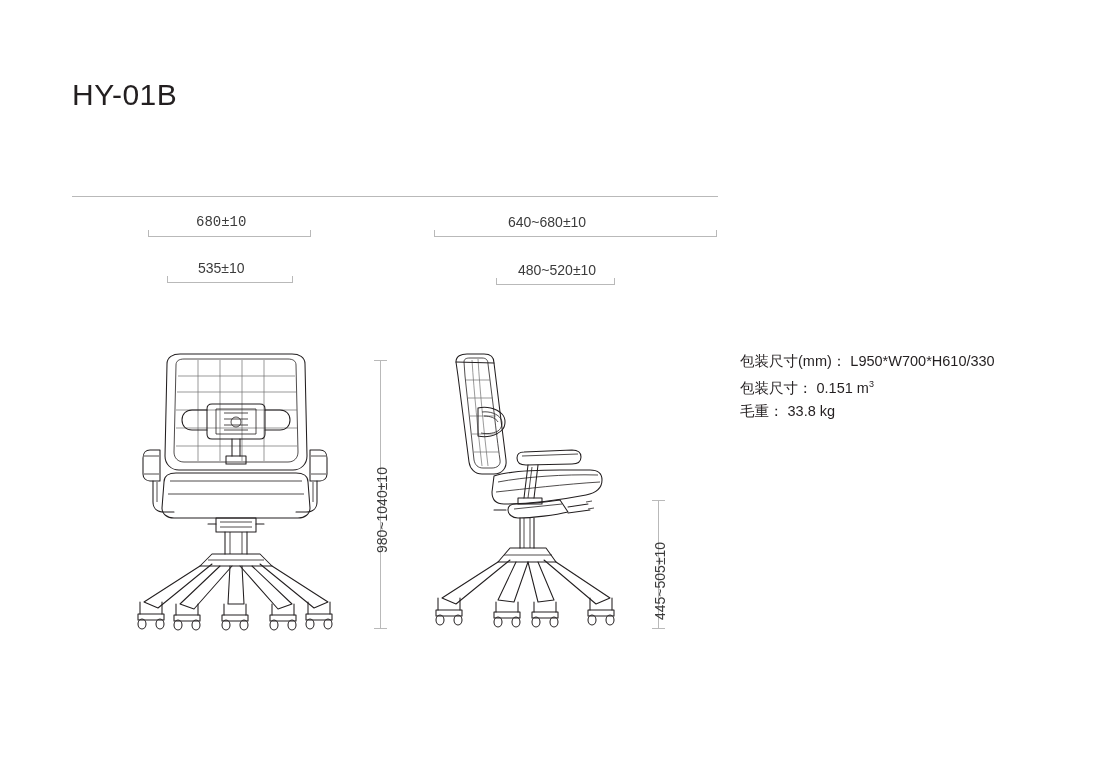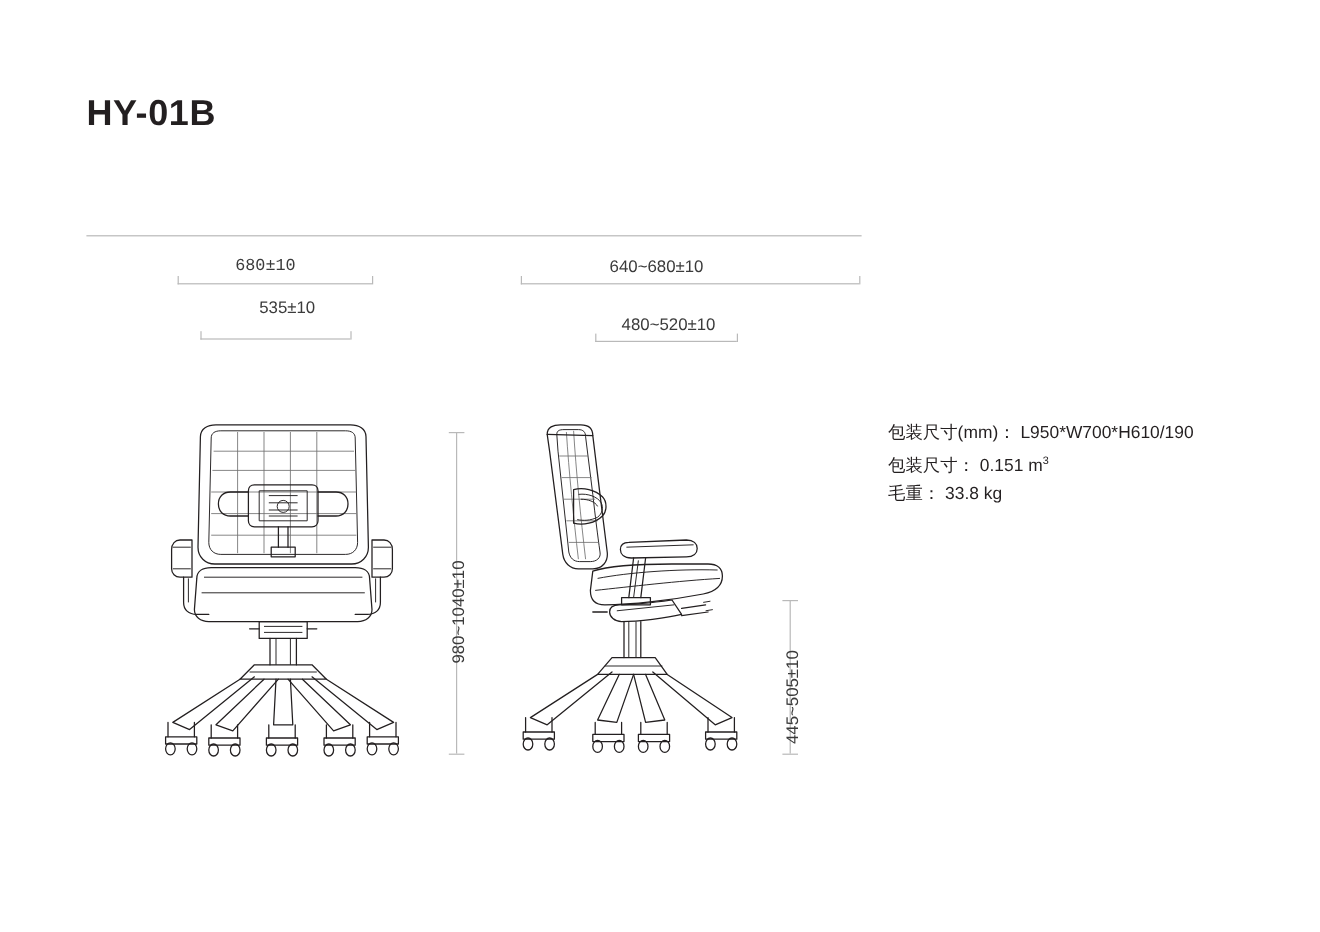--- a/index.html
+++ b/index.html
@@ -17,21 +17,21 @@
   }
   .page {
     position: absolute;
     inset: 0;
   }
   #product-title {
     position: absolute;
     left: 72px;
     top: 78px;
     font-size: 30px;
-    font-weight: 700;
+    font-weight: 400;
     letter-spacing: 0.5px;
     color: #231f20;
   }
 
   
   .dim-label {
     position: absolute;
     font-size: 14px;
     color: #3b3b3b;
     white-space: nowrap;
@@ -93,21 +93,21 @@
 
   <div id="product-title">HY-01B</div>
 
   <div class="dim-rule" style="left:72px; top:196px; width:646px;"></div>
 
   <div class="dim-label" style="left:196px; top:214px;font-family:Liberation Mono, monospace;">680±10</div>
   <div class="dim-rule" style="left:148px; top:236px; width:162px;"></div>
   <div class="dim-vline" style="left:148px; top:230px; height:7px;"></div>
   <div class="dim-vline" style="left:310px; top:230px; height:7px;"></div>
 
-  <div class="dim-label" style="left:198px; top:248px;margin-left:18px;">535±10</div>
+  <div class="dim-label" style="left:198px; top:260px;">535±10</div>
   <div class="dim-rule" style="left:167px; top:282px; width:125px;"></div>
   <div class="dim-vline" style="left:167px; top:276px; height:7px;"></div>
   <div class="dim-vline" style="left:292px; top:276px; height:7px;"></div>
 
   <div class="dim-label" style="left:508px; top:214px;">640~680±10</div>
   <div class="dim-rule" style="left:434px; top:236px; width:282px;"></div>
   <div class="dim-vline" style="left:434px; top:230px; height:7px;"></div>
   <div class="dim-vline" style="left:716px; top:230px; height:7px;"></div>
 
   <div class="dim-label" style="left:518px; top:262px;">480~520±10</div>
@@ -284,21 +284,21 @@
         <path d="M168,258 L194,258 L194,264 L168,264 Z"></path>
         <ellipse cx="172" cy="268" rx="4" ry="5"></ellipse>
         <ellipse cx="190" cy="268" rx="4" ry="5"></ellipse>
       </g>
     </svg>
   </div>
 
   <div id="spec-block">
     <div class="spec-row">
       <span class="lbl">包装尺寸(mm)：</span>
-      <span class="val">L950*W700*H610/190</span>
+      <span class="val">L950*W700*H610/330</span>
     </div>
     <div class="spec-row">
       <span class="lbl">包装尺寸：</span>
       <span class="val">0.151 m</span><span class="sup">3</span>
     </div>
     <div class="spec-row">
       <span class="lbl">毛重：</span>
       <span class="val">33.8 kg</span>
     </div>
   </div>

